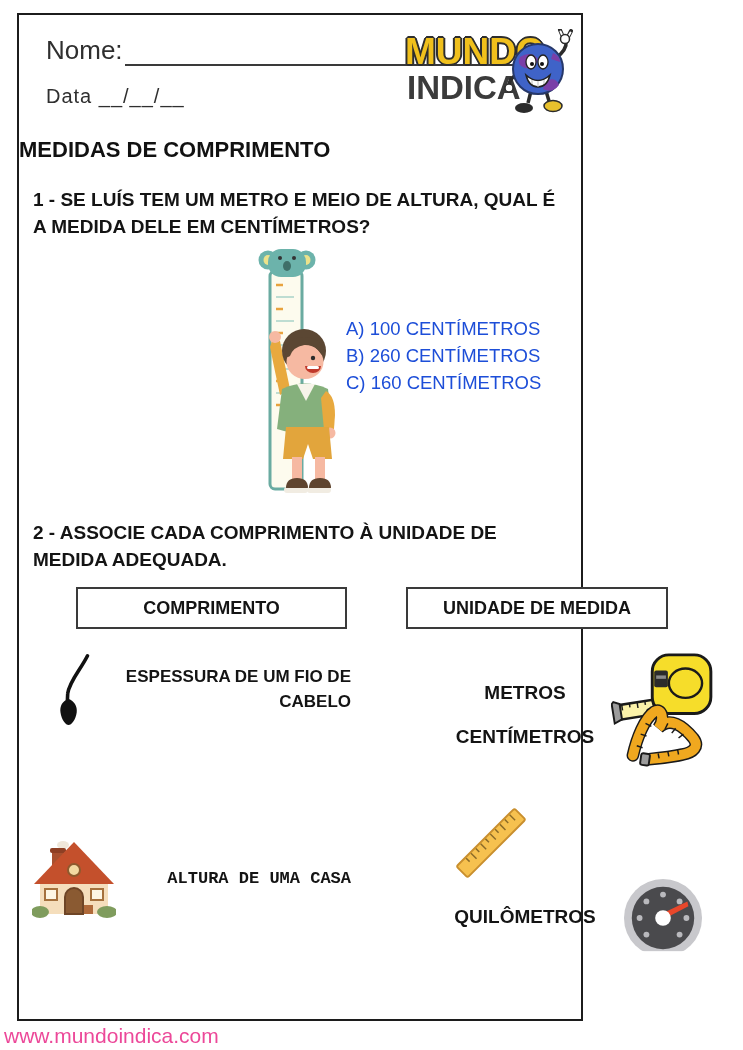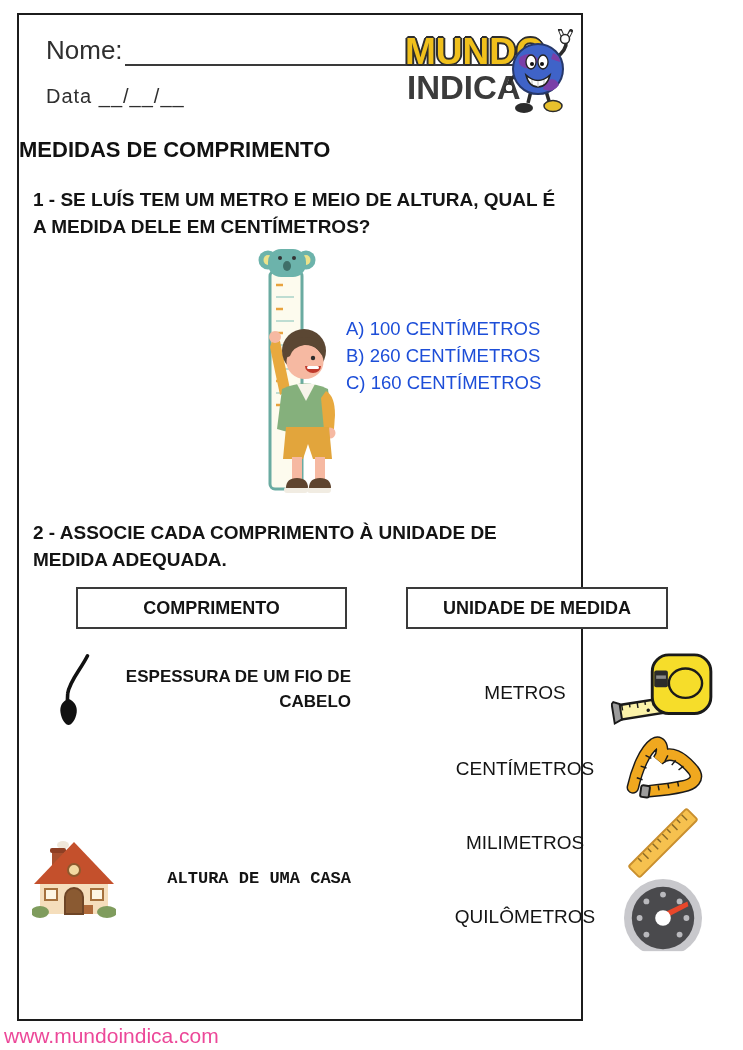--- a/index.html
+++ b/index.html
@@ -53,29 +53,29 @@
     position:absolute; left:10px; width:322px;
     display:flex; align-items:center;
   }
   .match-left .icon-slot { width:90px; display:flex; justify-content:center; flex:0 0 90px; }
   .match-left .label { flex:1; text-align:right; font-size:17px; font-weight:700; color:#141414; line-height:1.45; }
 
   .match-right {
     position:absolute; left:420px; width:276px;
     display:flex; align-items:center;
   }
-  .match-right .label { flex:1; text-align:center; font-size:19px; font-weight:400; color:#141414; }
+  .match-right .label { flex:1; text-align:center; font-size:19px; font-weight:700; color:#141414; }
   .match-right .icon-slot { width:104px; flex:0 0 104px; display:flex; justify-content:center; }
 
   .lr1 { top:632px; height:86px; }
   .lr2 { top:720px; height:92px; }
   .lr3 { top:822px; height:84px;font-family:Liberation Mono, monospace; }
   .lr4 { top:872px; height:76px; }
   .rr1 { top:635px; height:86px; }
-  .rr2 { top:718px; height:72px; }
+  .rr2 { top:686px; height:72px; }
   .rr3 { top:788px; height:80px; }
   .rr4 { top:862px; height:80px; }
 
   .footer { position:absolute; left:4px; top:1024px; width:100%; text-align:left; font-size:21px; color:#ec4899; }
 </style>
 </head>
 <body>
 
 <div class="frame">
 
@@ -250,21 +250,20 @@
         <line x1="66" y1="32" x2="61" y2="36" stroke="#1a1a1a" stroke-width="1.5"></line>
         <line x1="60" y1="48" x2="61" y2="53" stroke="#1a1a1a" stroke-width="1.5"></line>
         <line x1="50" y1="50" x2="51" y2="55" stroke="#1a1a1a" stroke-width="1.5"></line>
         <line x1="40" y1="52" x2="41" y2="57" stroke="#1a1a1a" stroke-width="1.5"></line>
         <rect x="22" y="52" width="9" height="12" rx="2" fill="#9c9c9c" stroke="#1a1a1a" stroke-width="2" transform="rotate(8 26 58)"></rect>
       </svg>
     </span>
   </div>
 
   <div class="match-right rr3">
-    <span class="label">MILIMETROS</span>
     <span class="icon-slot">
       <svg width="72" height="78" viewBox="0 0 72 80">
         <g transform="rotate(45 36 40)">
           <rect x="28" y="-2" width="16" height="84" rx="2" fill="#f6c14f" stroke="#c98f2e" stroke-width="2"></rect>
           <line x1="29" y1="6" x2="37" y2="6" stroke="#8a6a28" stroke-width="1.5"></line>
           <line x1="29" y1="13" x2="34" y2="13" stroke="#8a6a28" stroke-width="1.5"></line>
           <line x1="29" y1="20" x2="37" y2="20" stroke="#8a6a28" stroke-width="1.5"></line>
           <line x1="29" y1="27" x2="34" y2="27" stroke="#8a6a28" stroke-width="1.5"></line>
           <line x1="29" y1="34" x2="37" y2="34" stroke="#8a6a28" stroke-width="1.5"></line>
           <line x1="29" y1="41" x2="34" y2="41" stroke="#8a6a28" stroke-width="1.5"></line>

